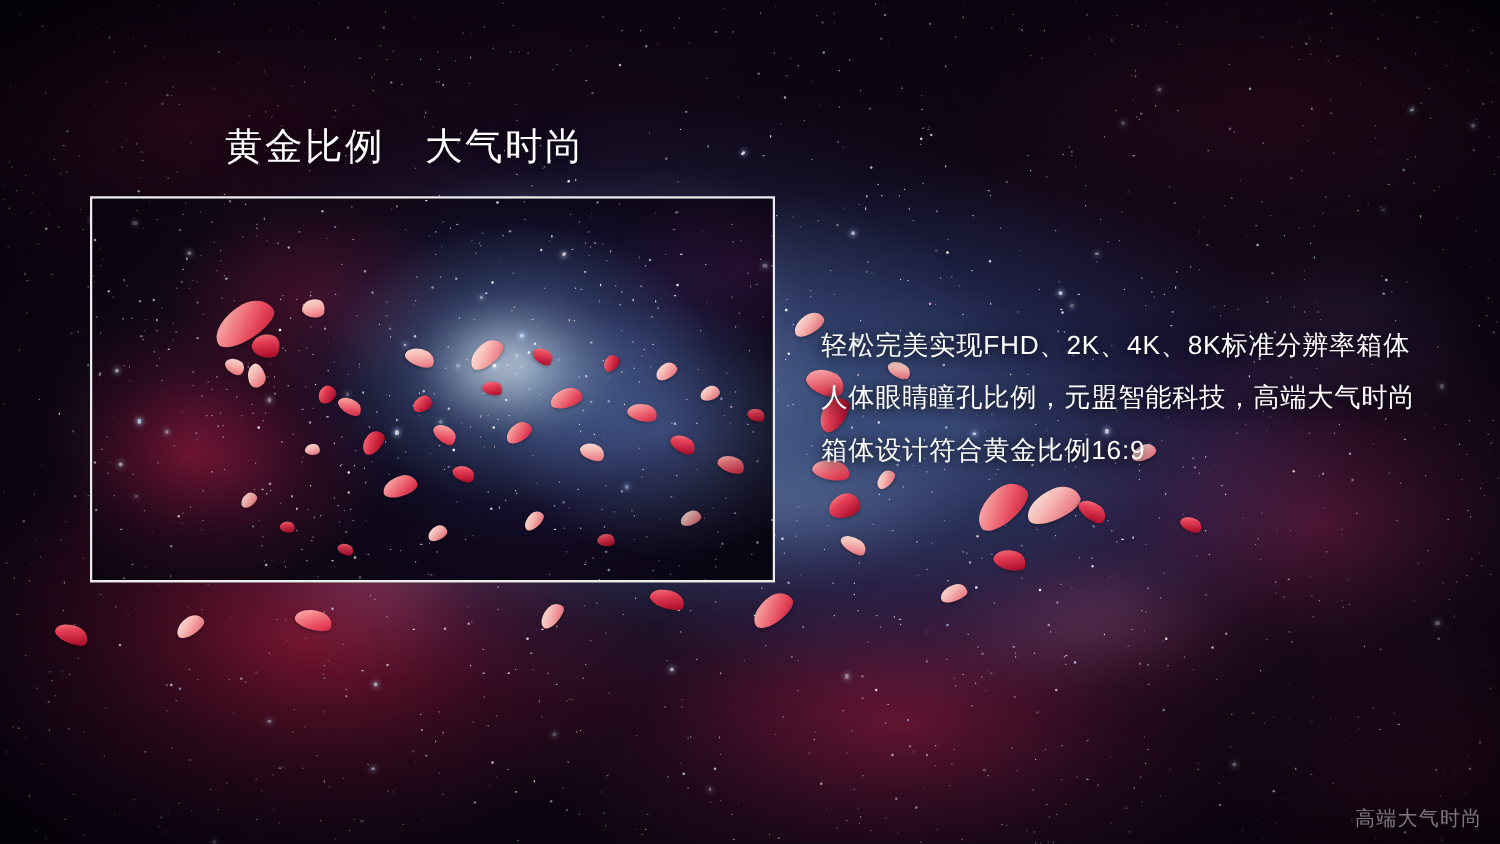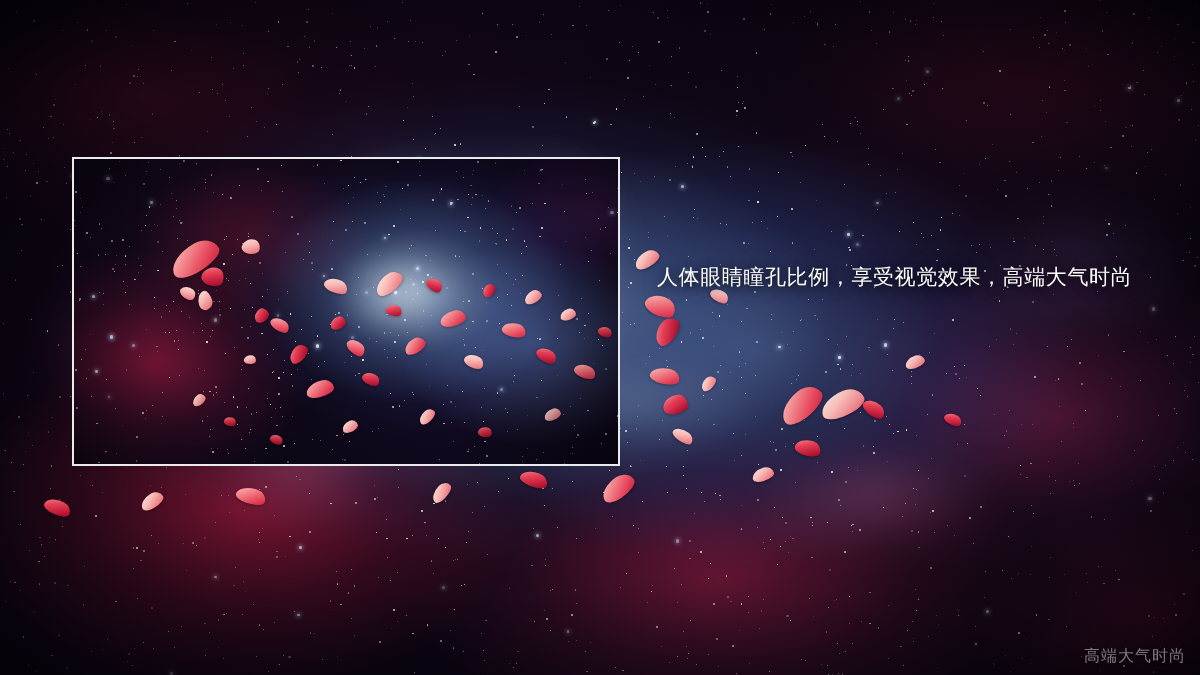--- a/index.html
+++ b/index.html
@@ -2265,20 +2265,23 @@
           <div class="petal deep" style="left:196px;top:276px;width:13px;height:9px;transform:rotate(30deg);opacity:0.96"></div>
           <div class="petal pale" style="left:344px;top:252px;width:18px;height:11px;transform:rotate(-40deg);opacity:0.96"></div>
           <div class="petal deep" style="left:404px;top:268px;width:14px;height:10px;transform:rotate(12deg);opacity:0.96"></div>
           <div class="petal pale" style="left:470px;top:250px;width:17px;height:11px;transform:rotate(-18deg);opacity:0.96"></div>
           <div class="petal deep" style="left:524px;top:168px;width:14px;height:10px;transform:rotate(26deg);opacity:0.96"></div>
         </div>
       <div class="frame-vig"></div>
     </div>
   </div>
 
+  <div id="heading">黄金比例　大气时尚</div>
 
   <div id="body-copy">
-    <div class="line">人体眼睛瞳孔比例，享受视觉效果，高端大气时尚</div>
+    <div class="line">轻松完美实现FHD、2K、4K、8K标准分辨率箱体</div>
+    <div class="line">人体眼睛瞳孔比例，元盟智能科技，高端大气时尚</div>
+    <div class="line">箱体设计符合黄金比例16:9</div>
   </div>
 
   <div id="watermark">高端大气时尚</div>
 
 </div>
 
 </body></html>

